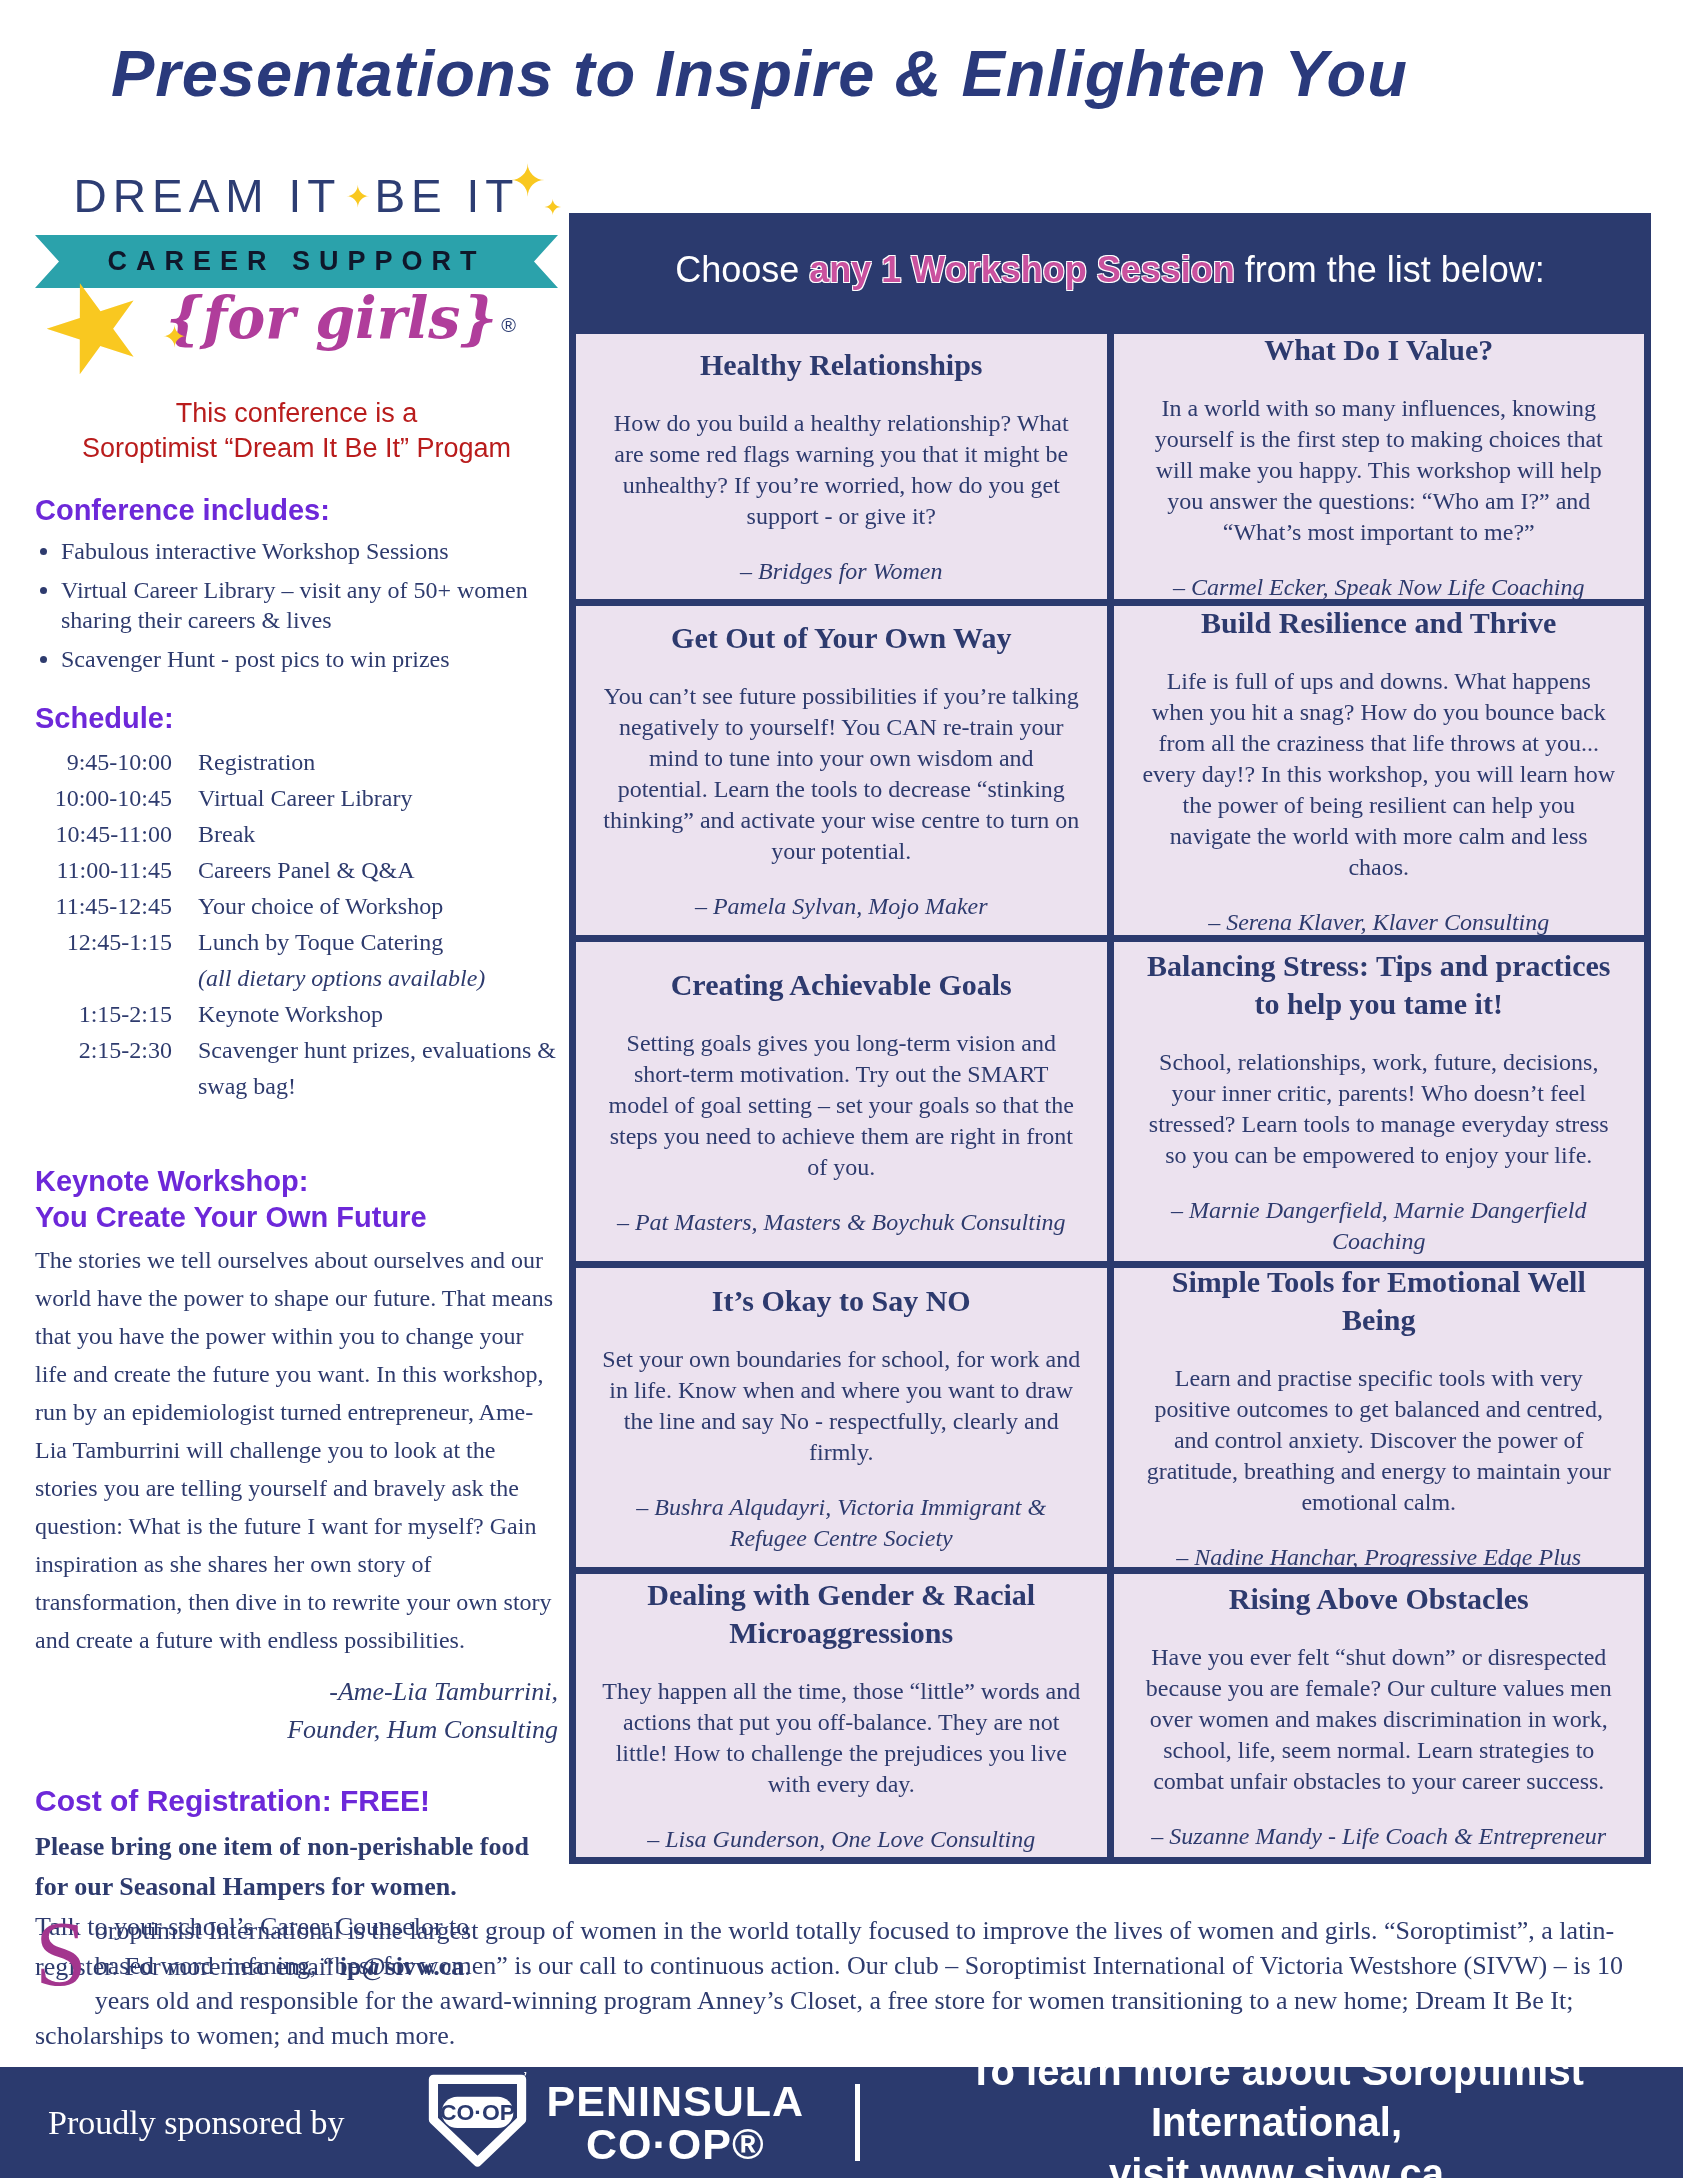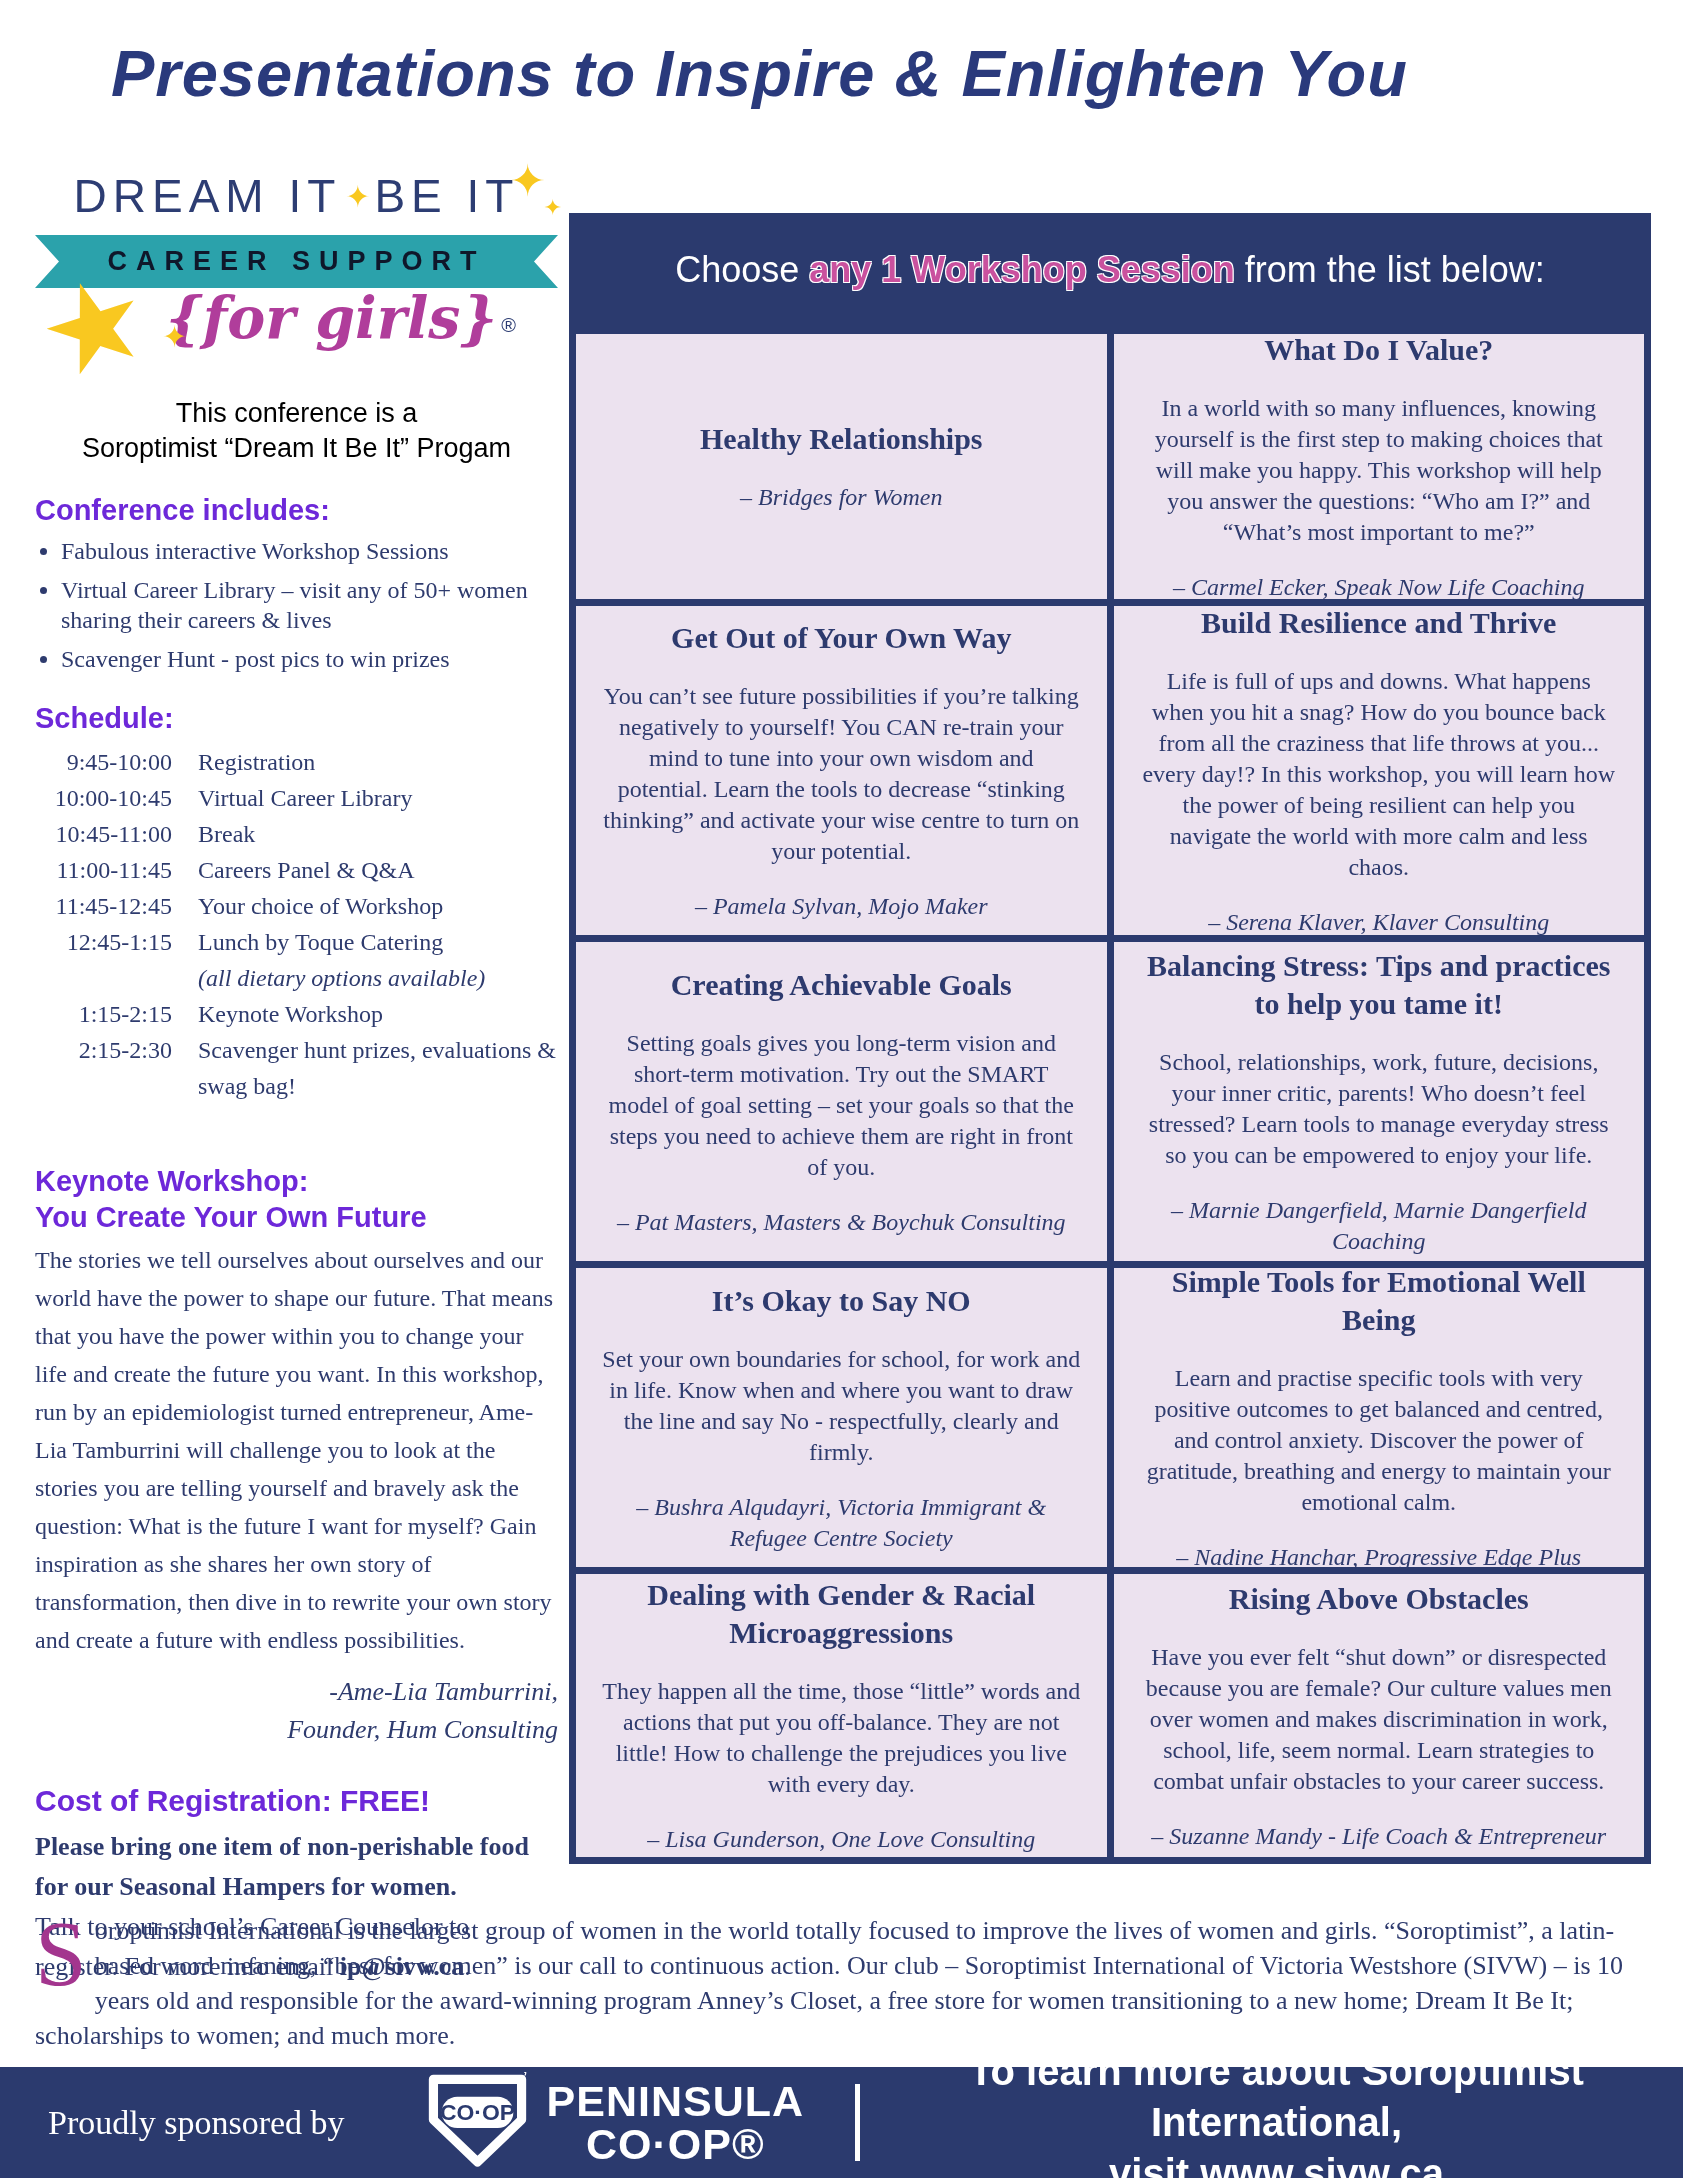--- a/index.html
+++ b/index.html
@@ -34,21 +34,21 @@
   .script-line { text-align:center; margin-top:-4px; padding-left:89px; position:relative; }
   .script-text {
     font-family:"DejaVu Serif", serif; font-style:italic; font-weight:bold;
     font-size:57px; color:#b03d9b;
   }
   .script-reg { font-size:20px; color:#2d3d73; vertical-align:super; font-family:"Liberation Sans",sans-serif; }
   .big-star { position:absolute; left:6px; top:99px; color:#f9c820; font-size:119px; line-height:1; transform:rotate(-18deg); }
   .star-sparkle { position:absolute; left:127px; top:150px; color:#f9c820; font-size:30px; }
   .tagline {
     text-align:center; font-family:"Liberation Sans", sans-serif;
-    font-size:27px; line-height:35px; color:#000000; margin-top:14px;
+    font-size:27px; line-height:35px; color:#b91c1c; margin-top:14px;
   }
   .purple-h {
     font-family:"Liberation Sans", sans-serif; font-weight:bold;
     font-size:29px; color:#6d28d9; margin:26px 0 8px 0; line-height:36px;
   }
   .bullets { margin:4px 0 0 0; padding:0 0 0 26px; font-size:24px; line-height:30px; }
   .bullets li { margin-bottom:9px; }
   .sched { margin-top:4px; }
   .srow { display:grid; grid-template-columns:137px 1fr; column-gap:26px; font-size:24px; line-height:36px; }
   .stime { text-align:right; }
@@ -200,20 +200,21 @@
 
   <div class="ws-header">
     <span>Choose</span>
     <span class="hl">any 1 Workshop Session</span>
     <span>from the list below:</span>
   </div>
 
   <div class="ws-grid">
     <div class="cell">
       <h3>Healthy Relationships</h3>
+      <p class="wbody">How do you build a healthy relationship? What are some red flags warning you that it might be unhealthy? If you’re worried, how do you get support - or give it?</p>
       <p class="presenter">– Bridges for Women</p>
     </div>
     <div class="cell">
       <h3>What Do I Value?</h3>
       <p class="wbody">In a world with so many influences, knowing yourself is the first step to making choices that will make you happy. This workshop will help you answer the questions: “Who am I?” and “What’s most important to me?”</p>
       <p class="presenter">– Carmel Ecker, Speak Now Life Coaching</p>
     </div>
     <div class="cell">
       <h3>Get Out of Your Own Way</h3>
       <p class="wbody">You can’t see future possibilities if you’re talking negatively to yourself! You CAN re-train your mind to tune into your own wisdom and potential. Learn the tools to decrease “stinking thinking” and activate your wise centre to turn on your potential.</p>

